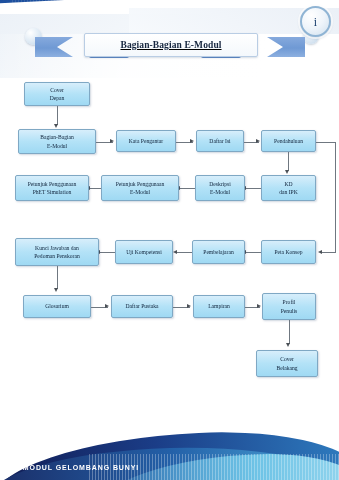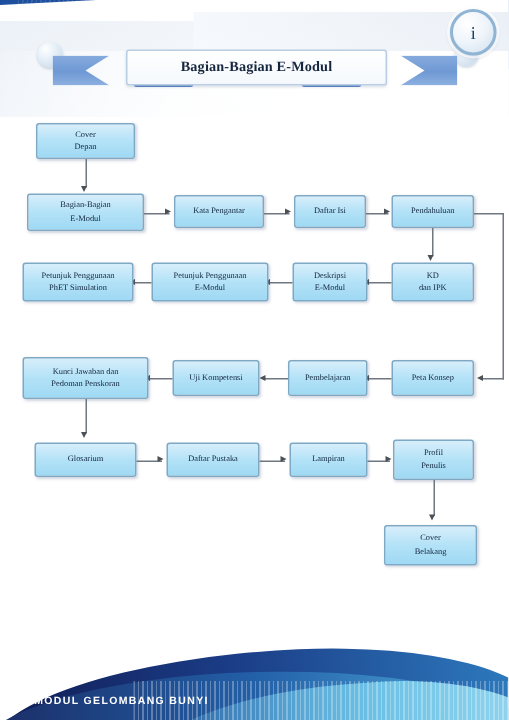--- a/index.html
+++ b/index.html
@@ -44,21 +44,21 @@
   
   .ribbon{position:absolute;left:35px;top:37px;width:270px;height:20px;}
   .ribbon-bar{position:absolute;left:0;top:0;width:270px;height:20px;
               background:linear-gradient(180deg,#86aadd 0%,#6f99d4 55%,#8db0e0 100%);
               clip-path:polygon(0 0,270px 0,270px 20px,232px 20px,248px 10px,232px 0,
                                 38px 0,22px 10px,38px 20px,0 20px);}
   .ribbon-plate{position:absolute;left:49px;top:-4px;width:172px;height:22px;
                 background:linear-gradient(180deg,#ffffff 0%,#f4f8fc 100%);
                 border:1px solid #b9cde4;border-radius:2px;
                 display:flex;align-items:center;justify-content:center;
-                box-shadow:0 1px 2px rgba(30,60,100,.18);}
+                box-shadow:0 1px 2px rgba(30,60,100,.18);text-decoration:underline;}
   .ribbon-plate span{font-size:9.5px;font-weight:bold;color:#16263f;letter-spacing:.1px;
                      white-space:nowrap;}
   .ribbon-foot{position:absolute;top:18px;width:40px;height:3px;
                background:linear-gradient(180deg,#6f99d4,#5f89c6);border-radius:0 0 2px 2px;}
   .rf-l{left:54px;} .rf-r{left:166px;}
 
   
   #flow{position:absolute;left:0;top:62px;width:339px;height:320px;}
 
   .node{position:absolute;box-sizing:border-box;

